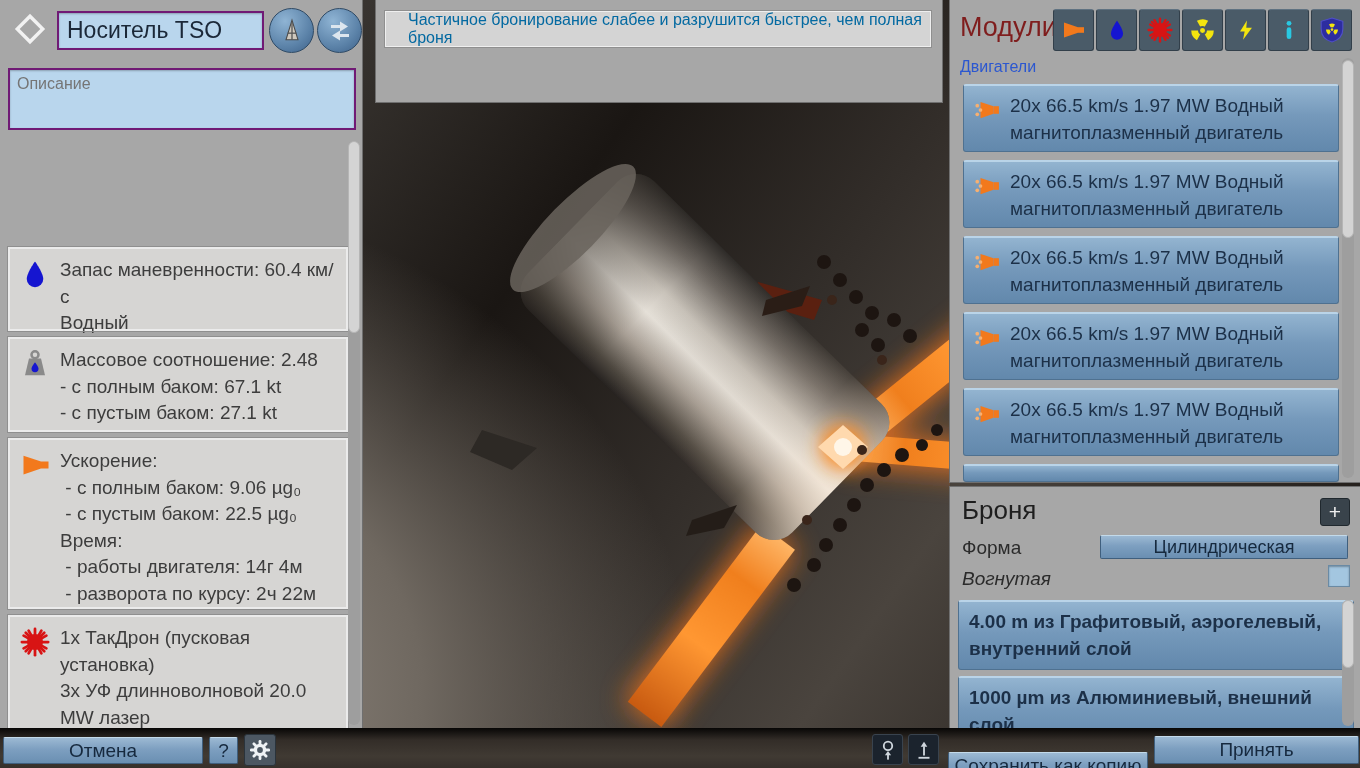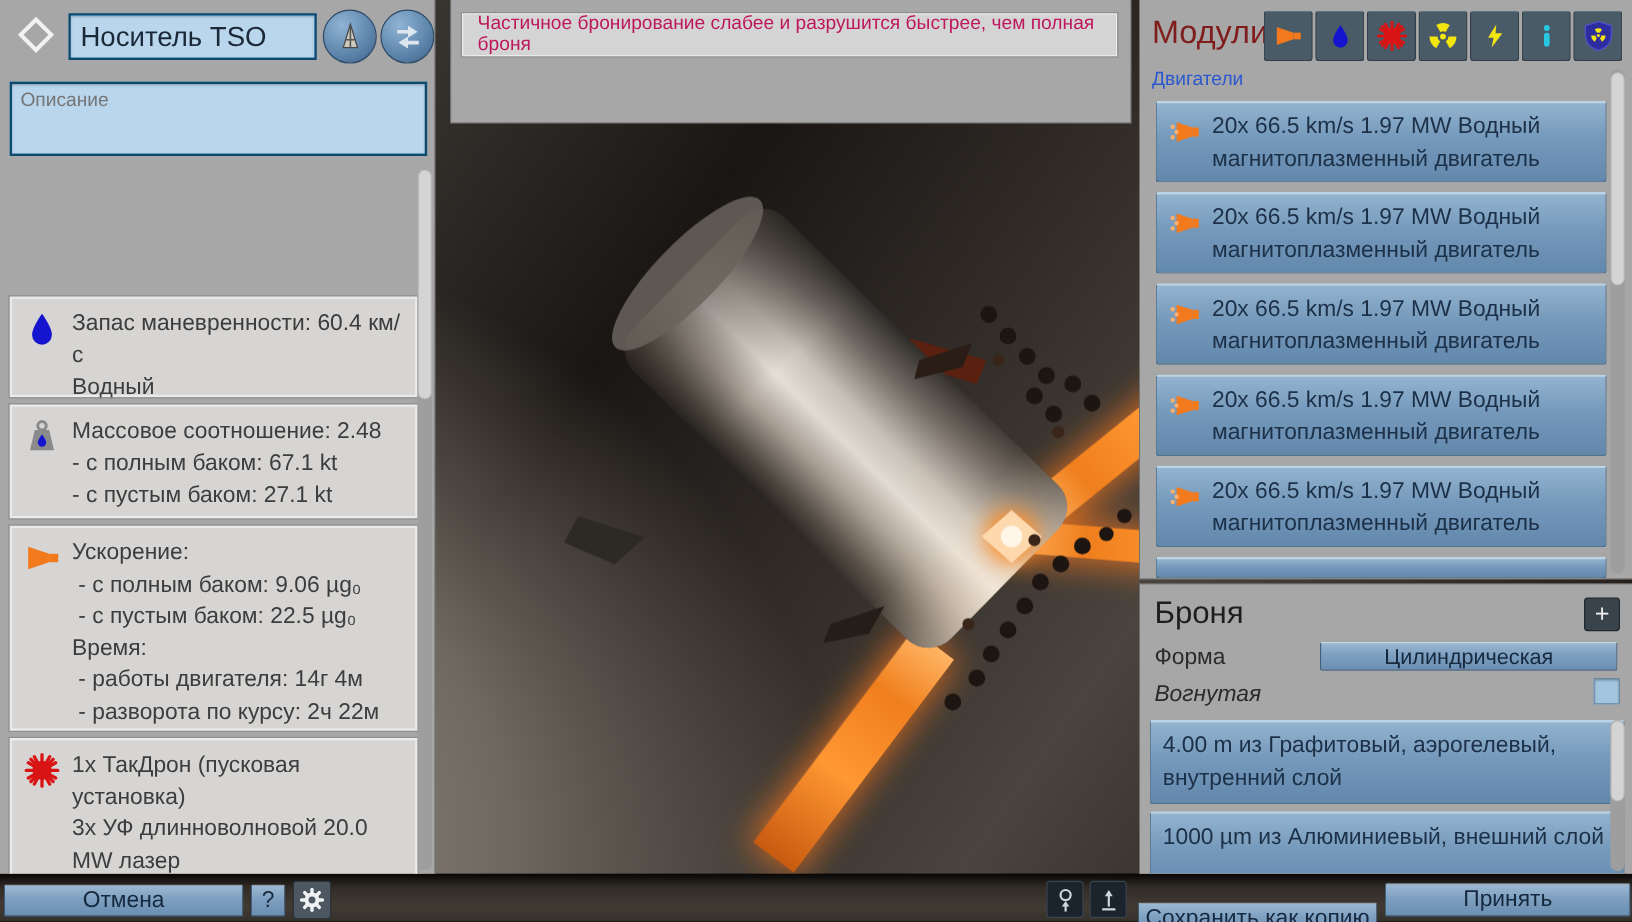--- a/index.html
+++ b/index.html
@@ -14,21 +14,21 @@
       linear-gradient(125deg,#514c47 0%,#3b3733 18%,#1a1613 38%,#332e2a 55%,#4a443e 70%,#2a2521 88%,#171310 100%);
     z-index:1;}
   #ship-layer{position:absolute;left:362px;top:0;width:588px;height:728px;overflow:hidden;}
   
   .panel{position:absolute;background:#a7a7a7;box-shadow:0 0 0 1px #6f6f6f;z-index:10;overflow:hidden;}
   .card{position:absolute;left:8px;width:340px;background:#d6d5d3;border:2px solid #ebebeb;outline:1px solid #8f8f8f;box-sizing:border-box;}
   .card .cicon{position:absolute;left:10px;top:10px;width:32px;height:32px;}
   .card .lines{margin:8px 8px 8px 50px;}
   .stat-line{font-size:19px;line-height:26.5px;color:#3d3d3d;white-space:pre-wrap;}
   
-  .blue-input{background:#b9d6ed;border:2px solid #0c4a6e;box-shadow:inset 0 1px 2px rgba(0,0,0,.25);
+  .blue-input{background:#b9d6ed;border:2px solid #701a75;box-shadow:inset 0 1px 2px rgba(0,0,0,.25);
     color:#1b2838;box-sizing:border-box;font-family:inherit;}
   .blue-btn{display:flex;align-items:center;justify-content:center;
     background:linear-gradient(180deg,#9cb9d3 0%,#7d9fc0 45%,#6a8fb2 100%);
     border:1px solid #3f5f7e;border-top:1px solid #c3daea;border-radius:2px;
     color:#16293e;font-size:19px;box-sizing:border-box;cursor:pointer;}
   .circ-btn{position:absolute;width:45px;height:45px;border-radius:50%;
     background:radial-gradient(circle at 35% 28%,#8fb4d4,#5b82a8 62%,#3d6088);
     border:1px solid #2e4a66;box-sizing:border-box;display:flex;align-items:center;justify-content:center;}
   .module-item{position:relative;background:linear-gradient(180deg,#93b4d0 0%,#7599bb 45%,#6288ac 100%);
     border:1px solid #4f7190;border-top:2px solid #bad4e8;border-radius:3px;box-sizing:border-box;}
@@ -134,21 +134,21 @@
             <circle cx="520" cy="360" r="5"></circle>
             <circle cx="500" cy="450" r="5"></circle>
         <circle cx="445" cy="520" r="5"></circle>
       </g>
     </svg>
   </div>
 </div>
 
 <div class="panel" id="notice-panel" style="left:376px;top:0;width:566px;height:102px;">
   <div style="position:absolute;left:9px;top:11px;width:546px;height:36px;background:#d4d4d4;border:1px solid #efefef;outline:1px solid #8f8f8f;box-sizing:border-box;display:flex;align-items:center;">
-    <span style="font-size:16px;color:#be185d;padding-left:12px;border-radius:17px;">Частичное бронирование слабее и разрушится быстрее, чем полная броня</span>
+    <span style="font-size:16px;color:#0369a1;padding-left:22px;border-radius:17px;">Частичное бронирование слабее и разрушится быстрее, чем полная броня</span>
   </div>
 </div>
 
 <div class="panel" id="left-panel" style="left:0;top:0;width:362px;height:728px;">
   <div style="position:absolute;left:8px;top:7px;width:44px;height:44px;">
     <svg width="44" height="44" viewBox="0 0 44 44">
           <rect x="13" y="13" width="18" height="18" transform="rotate(45 22 22)" fill="none" stroke="#f2f2f2" stroke-width="3.4"></rect>
         </svg>
   </div>
   <input class="blue-input" style="position: absolute; left: 57px; top: 11px; width: 207px; height: 39px; font-size: 23px; padding: 0px 8px;" value="Носитель TSO">
@@ -372,21 +372,21 @@
   </div>
 </div>
 
 <div class="panel" id="armor-panel" style="left:950px;top:487px;width:410px;height:241px;">
   <div style="position:absolute;left:12px;top:8px;font-size:26px;color:#1e1e1e;">Броня</div>
   <div style="position:absolute;left:370px;top:11px;width:30px;height:28px;background:#39434b;border:1px solid #20282e;border-radius:3px;display:flex;align-items:center;justify-content:center;color:#eeeeee;font-size:21px;box-sizing:border-box;">+</div>
   <div class="lbl" style="left:12px;top:50px;font-size:19px;">Форма</div>
   <div class="blue-btn" style="position:absolute;left:150px;top:48px;width:248px;height:24px;font-size:18px;">Цилиндрическая</div>
   <div class="lbl" style="left:12px;top:81px;font-size:19px;font-style:italic;">Вогнутая</div>
   <div style="position:absolute;left:378px;top:78px;width:22px;height:22px;background:#a3c6e0;border:1px solid #6a8aa4;box-shadow:inset 0 1px 2px rgba(0,0,0,.3);box-sizing:border-box;"></div>
-  <div style="position:absolute;left:8px;top:113px;width:396px;height:128px;overflow:hidden;">
+  <div style="position:absolute;left:8px;top:113px;width:396px;height:128px;overflow:hidden;font-weight:bold;">
     <div class="module-item" style="height:70px;margin-bottom:6px;">
       <span class="mtext" style="margin-left:10px;">4.00 m из Графитовый, аэрогелевый, внутренний слой</span>
     </div>
     <div class="module-item" style="height:70px;">
       <span class="mtext" style="margin-left:10px;">1000 µm из Алюминиевый, внешний слой</span>
     </div>
   </div>
   <div class="vtrack" style="left:392px;top:113px;height:126px;background:#9e9e9e;">
     <div class="vthumb" style="top:0;height:68px;"></div>
   </div>

